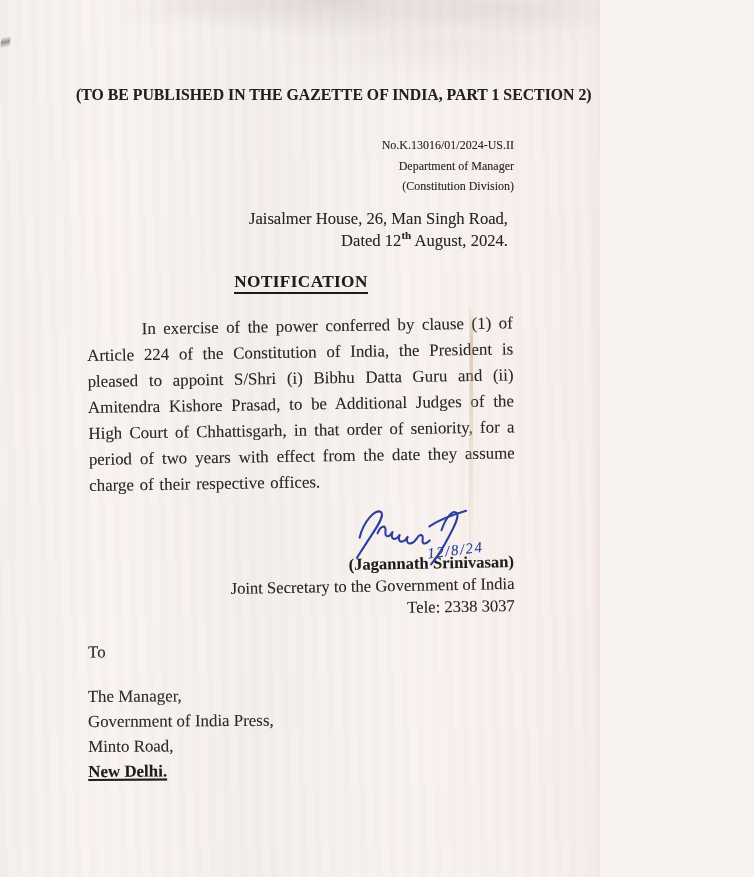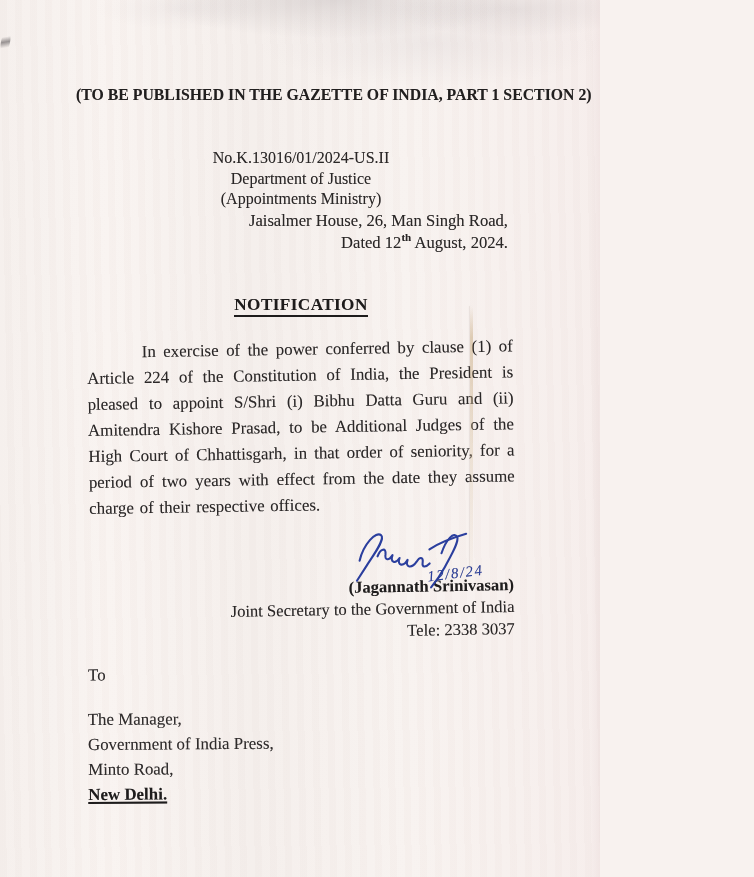--- a/index.html
+++ b/index.html
@@ -20,25 +20,25 @@
       repeating-linear-gradient(89deg, rgba(228,218,214,0.10) 0 7px, rgba(255,255,255,0.06) 7px 15px),
       linear-gradient(90deg,#f5efec 0%,#f9f3f0 18%,#f4eeeb 42%,#f8f2ef 68%,#f6edeb 100%);
   }
   .content{position:absolute;left:0;top:0;right:0;padding:86px 86px 0 88px;}
   .soft{text-shadow:0 0 0.5px rgba(45,42,42,0.35);}
 
   .gazette{
     text-align:center;font-weight:bold;font-size:15.8px;color:#211f1f;
     white-space:nowrap;margin-left:-12px;margin-right:-12px;
   }
-  .center-block{margin-top:44px;text-align:center;font-size:16px;line-height:20.5px;color:#2a2727;}
-  .address-block{text-align:right;font-size:16.6px;line-height:22.5px;margin-right:6px;color:#2a2727;}
+  .center-block{margin-top:31px;text-align:right;font-size:12px;line-height:20.5px;color:#2a2727;}
+  .address-block{margin-top:11px;text-align:right;font-size:16.6px;line-height:22.5px;margin-right:6px;color:#2a2727;}
   .address-block sup{font-size:11px;line-height:0;font-weight:bold;}
   .notification{
-    margin-top:40px;text-align:center;font-weight:bold;font-size:17.2px;color:#1e1c1c;
+    margin-top:19px;text-align:center;font-weight:bold;font-size:17.2px;color:#1e1c1c;
     letter-spacing:0.4px;
   }
   .notification span{
     border-bottom:2px solid #1e1c1c;padding-bottom:1px;
   }
   .body-par{
     margin-top:25px;font-size:16.9px;line-height:26px;text-align:justify;
     text-indent:55px;color:#2b2828;transform:rotate(-0.9deg);transform-origin:left center;
     word-spacing:1.5px;
   }
@@ -74,22 +74,22 @@
 <div class="paper">
   <div class="corner-smudge"></div>
   <div class="edge-shade-right"></div>
 
   <div class="content soft">
 
     <div class="gazette">(TO BE PUBLISHED IN THE GAZETTE OF INDIA, PART 1 SECTION 2)</div>
 
     <div class="center-block">
       <div>No.K.13016/01/2024-US.II</div>
-      <div>Department of Justice</div>
-      <div>(Appointments Ministry)</div>
+      <div>Department of Manager</div>
+      <div>(Constitution Division)</div>
     </div>
 
     <div class="address-block">
       <div>Jaisalmer House, 26, Man Singh Road,</div>
       <div><span>Dated 12</span><sup>th</sup><span> August, 2024.</span></div>
     </div>
 
     <div class="notification">
       <span>NOTIFICATION</span>
     </div>

